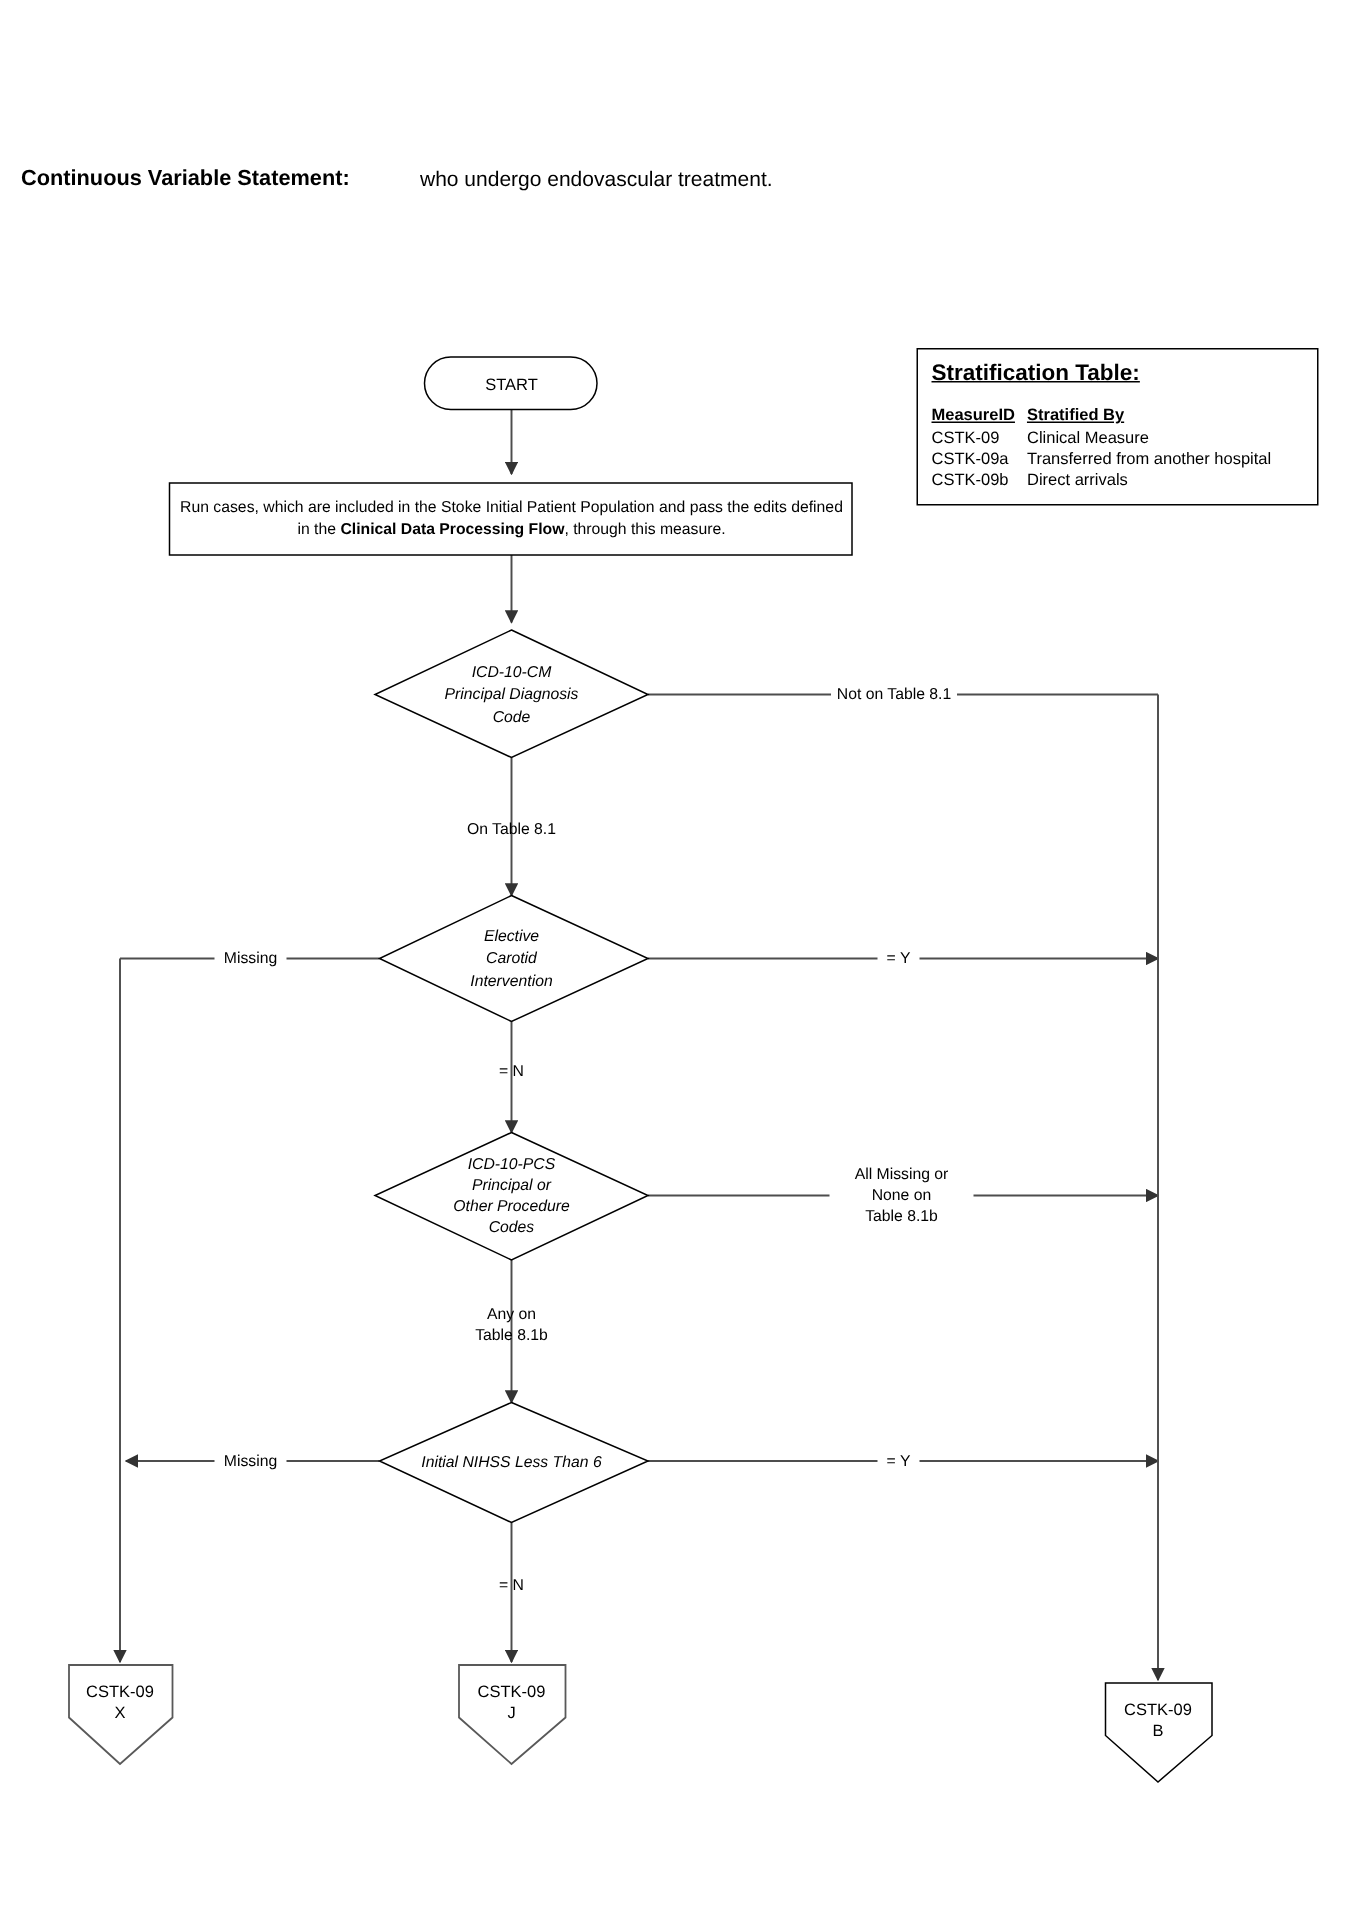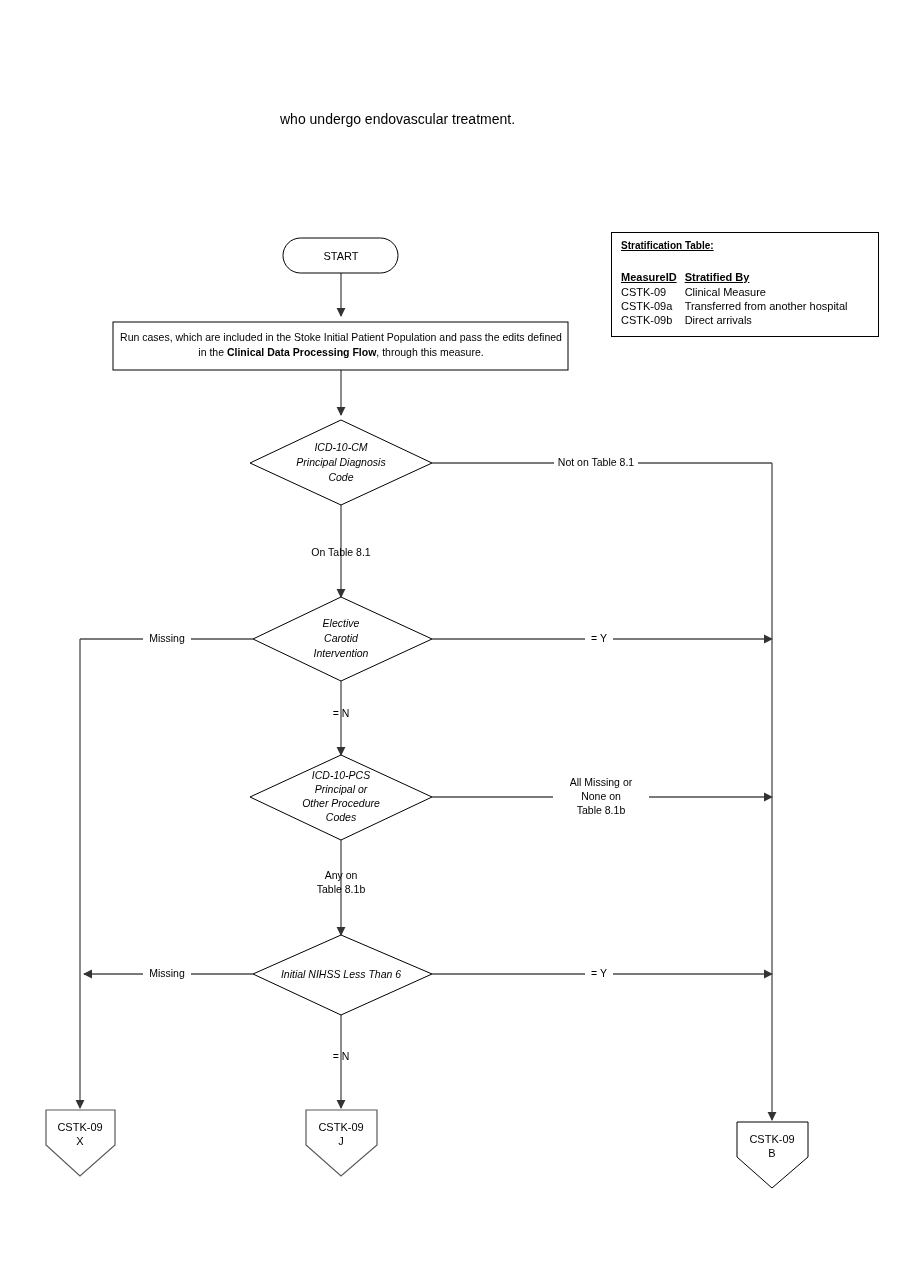--- a/index.html
+++ b/index.html
@@ -58,21 +58,21 @@
     width: 268px;
     height: 105px;
     border: 1px solid #000000;
     box-sizing: border-box;
     background: #ffffff;
   }
   #strat-title {
     position: absolute;
     left: 9px;
     top: 7px;
-    font-size: 10px;
+    font-size: 15px;
     font-weight: bold;
     text-decoration: underline;
   }
   #strat-table {
     position: absolute;
     left: 9px;
     top: 38px;
     border-collapse: collapse;
     font-size: 11px;
   }
@@ -125,20 +125,21 @@
   .t-label { font-size: 10.5px; }
   .t-term { font-size: 11px; }
   .lbl-bg { fill: #ffffff; }
 </style>
 </head>
 <body>
 
 <div id="header">
   <div class="hdr-row">
     <div class="hdr-labels">
+      <div class="hdr-label">Continuous Variable Statement:</div>
     </div>
     <div class="hdr-values">
       <div class="hdr-desc">who undergo endovascular treatment.</div>
     </div>
   </div>
 </div>
 
 <div id="strat-box">
   <div id="strat-title">Stratification Table:</div>
   <table id="strat-table">

